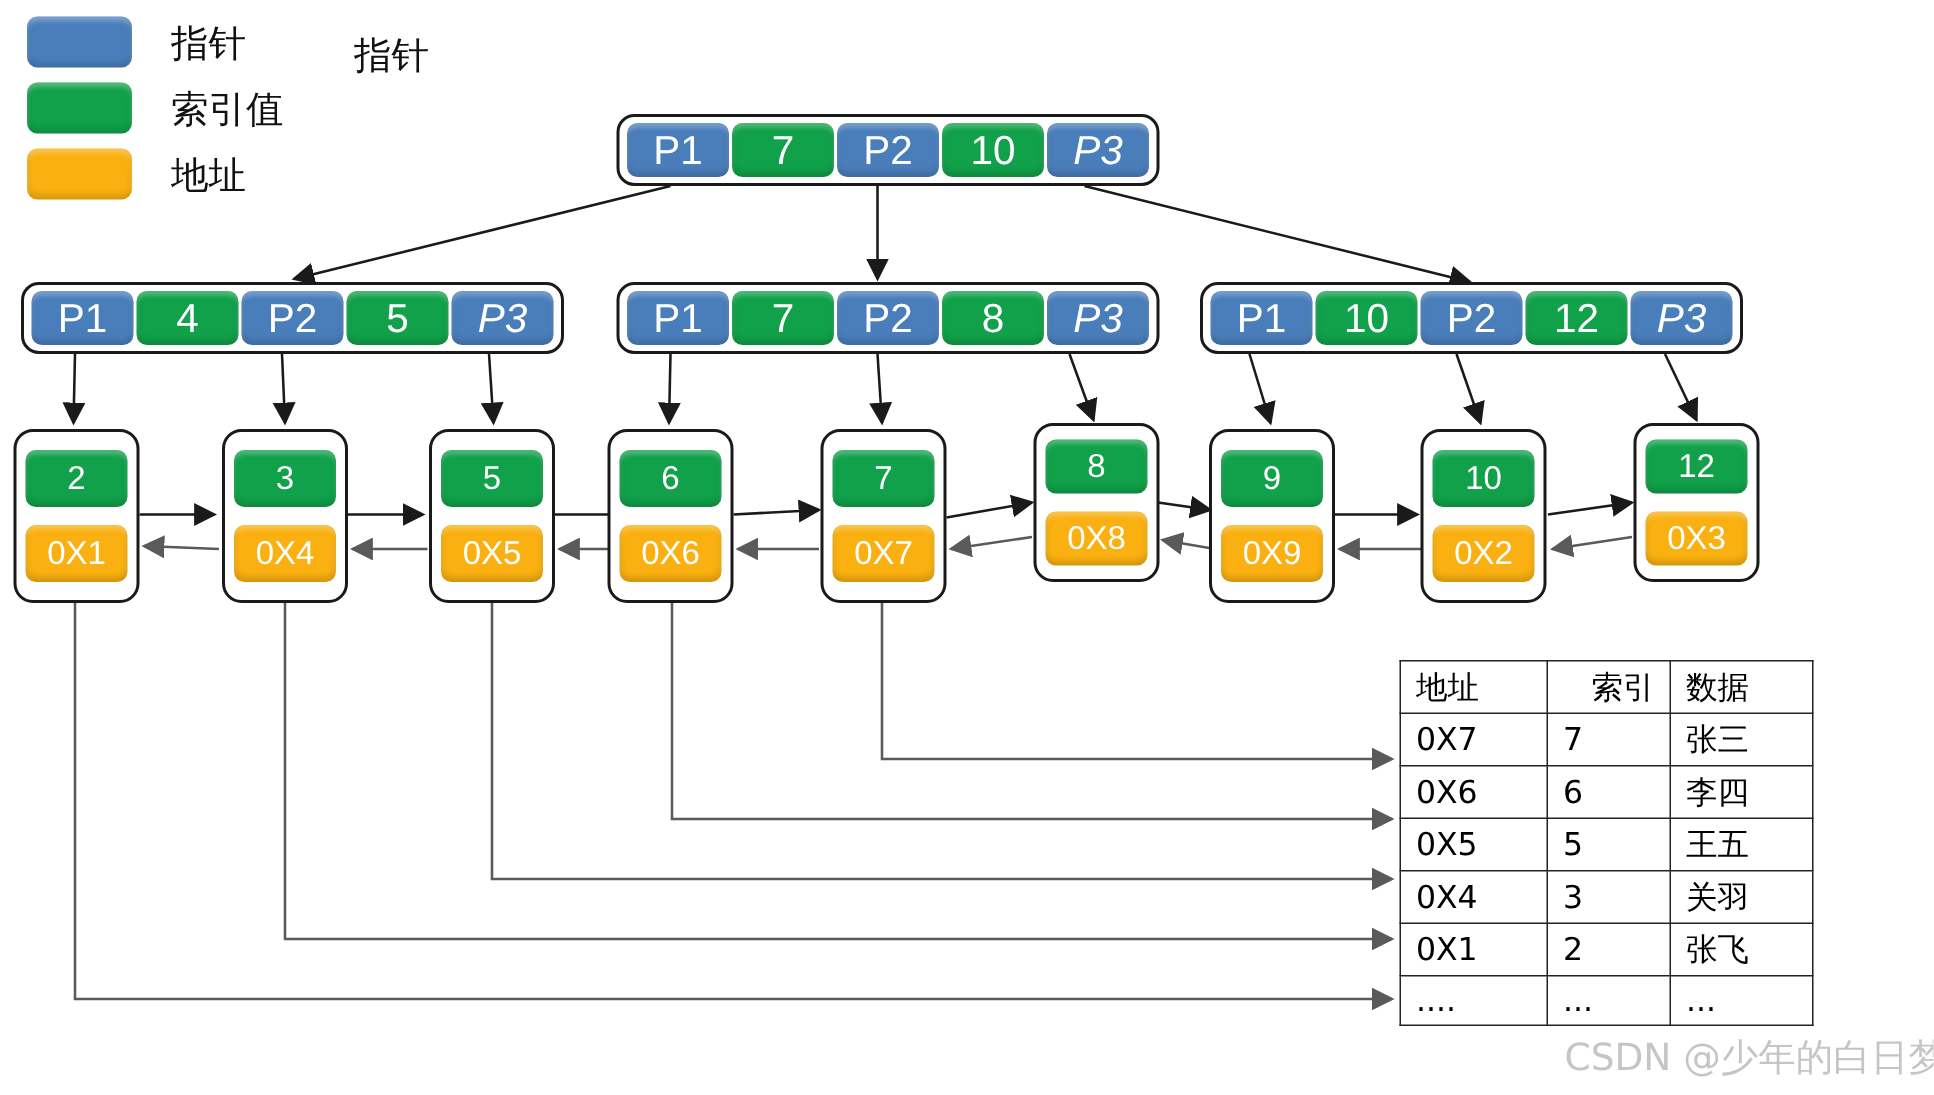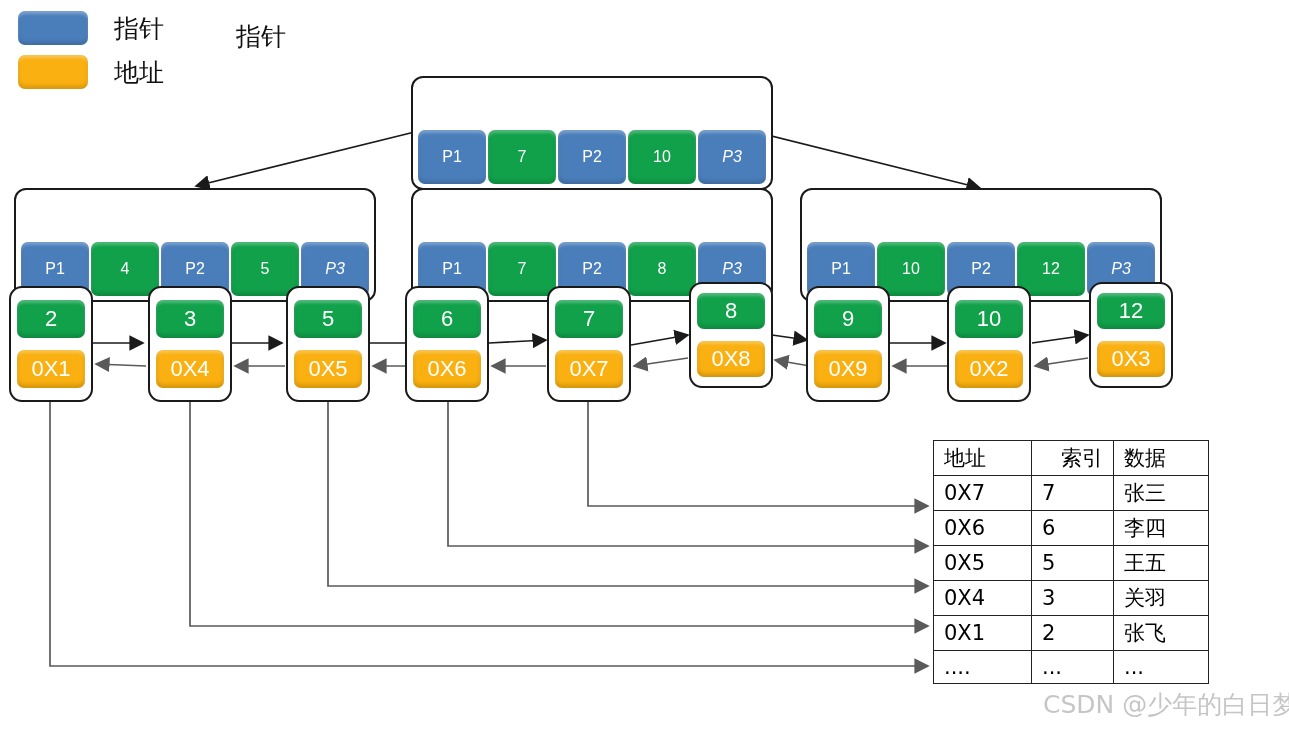--- a/index.html
+++ b/index.html
@@ -50,31 +50,30 @@
     position: absolute;
     box-sizing: border-box;
     border: 2px solid #1a1a1a;
     border-radius: 12px;
     background: #ffffff;
     display: flex;
     align-items: center;
     padding: 4px 5px;
   }
   .cell {
-    height: 54px;
+    height: 36px;
     border-radius: 7px;
     display: flex;
     align-items: center;
     justify-content: center;
     color: #ffffff;
-    font-size: 16px;
+    font-size: 27px;
     font-family: "Liberation Sans", sans-serif;
     box-shadow: inset 0 -3px 4px rgba(0,0,0,0.16), inset 0 3px 3px rgba(255,255,255,0.26);
     margin-right: 2px;
-    margin-top: 48px;
   }
   .cell:last-child { margin-right: 0; font-style: italic; }
   .cell.ptr { background: #4a7ebb; width: 68px; }
   .cell.key { background: #11a14a; width: 68px; }
 
   
   .leaf {
     position: absolute;
     box-sizing: border-box;
     width: 84px;
@@ -141,20 +140,24 @@
 <body>
 
 <div id="canvas">
 
   <div class="legend">
     <div class="legend-row">
       <div class="legend-swatch" style="background:#4a7ebb"></div>
       <div class="legend-label">指针</div>
     </div>
     <div class="legend-row">
+      <div class="legend-swatch" style="background:#11a14a"></div>
+      <div class="legend-label">索引值</div>
+    </div>
+    <div class="legend-row">
       <div class="legend-swatch" style="background:#f9b010"></div>
       <div class="legend-label">地址</div>
     </div>
   </div>
   <div class="standalone-label">指针</div>
 
   <svg id="edges" viewBox="0 0 1289 730">
     <defs>
       <marker id="ah" markerWidth="9" markerHeight="9" refX="8" refY="4.5" orient="auto">
         <path d="M0,0 L9,4.5 L0,9 z" fill="#1a1a1a"></path>

